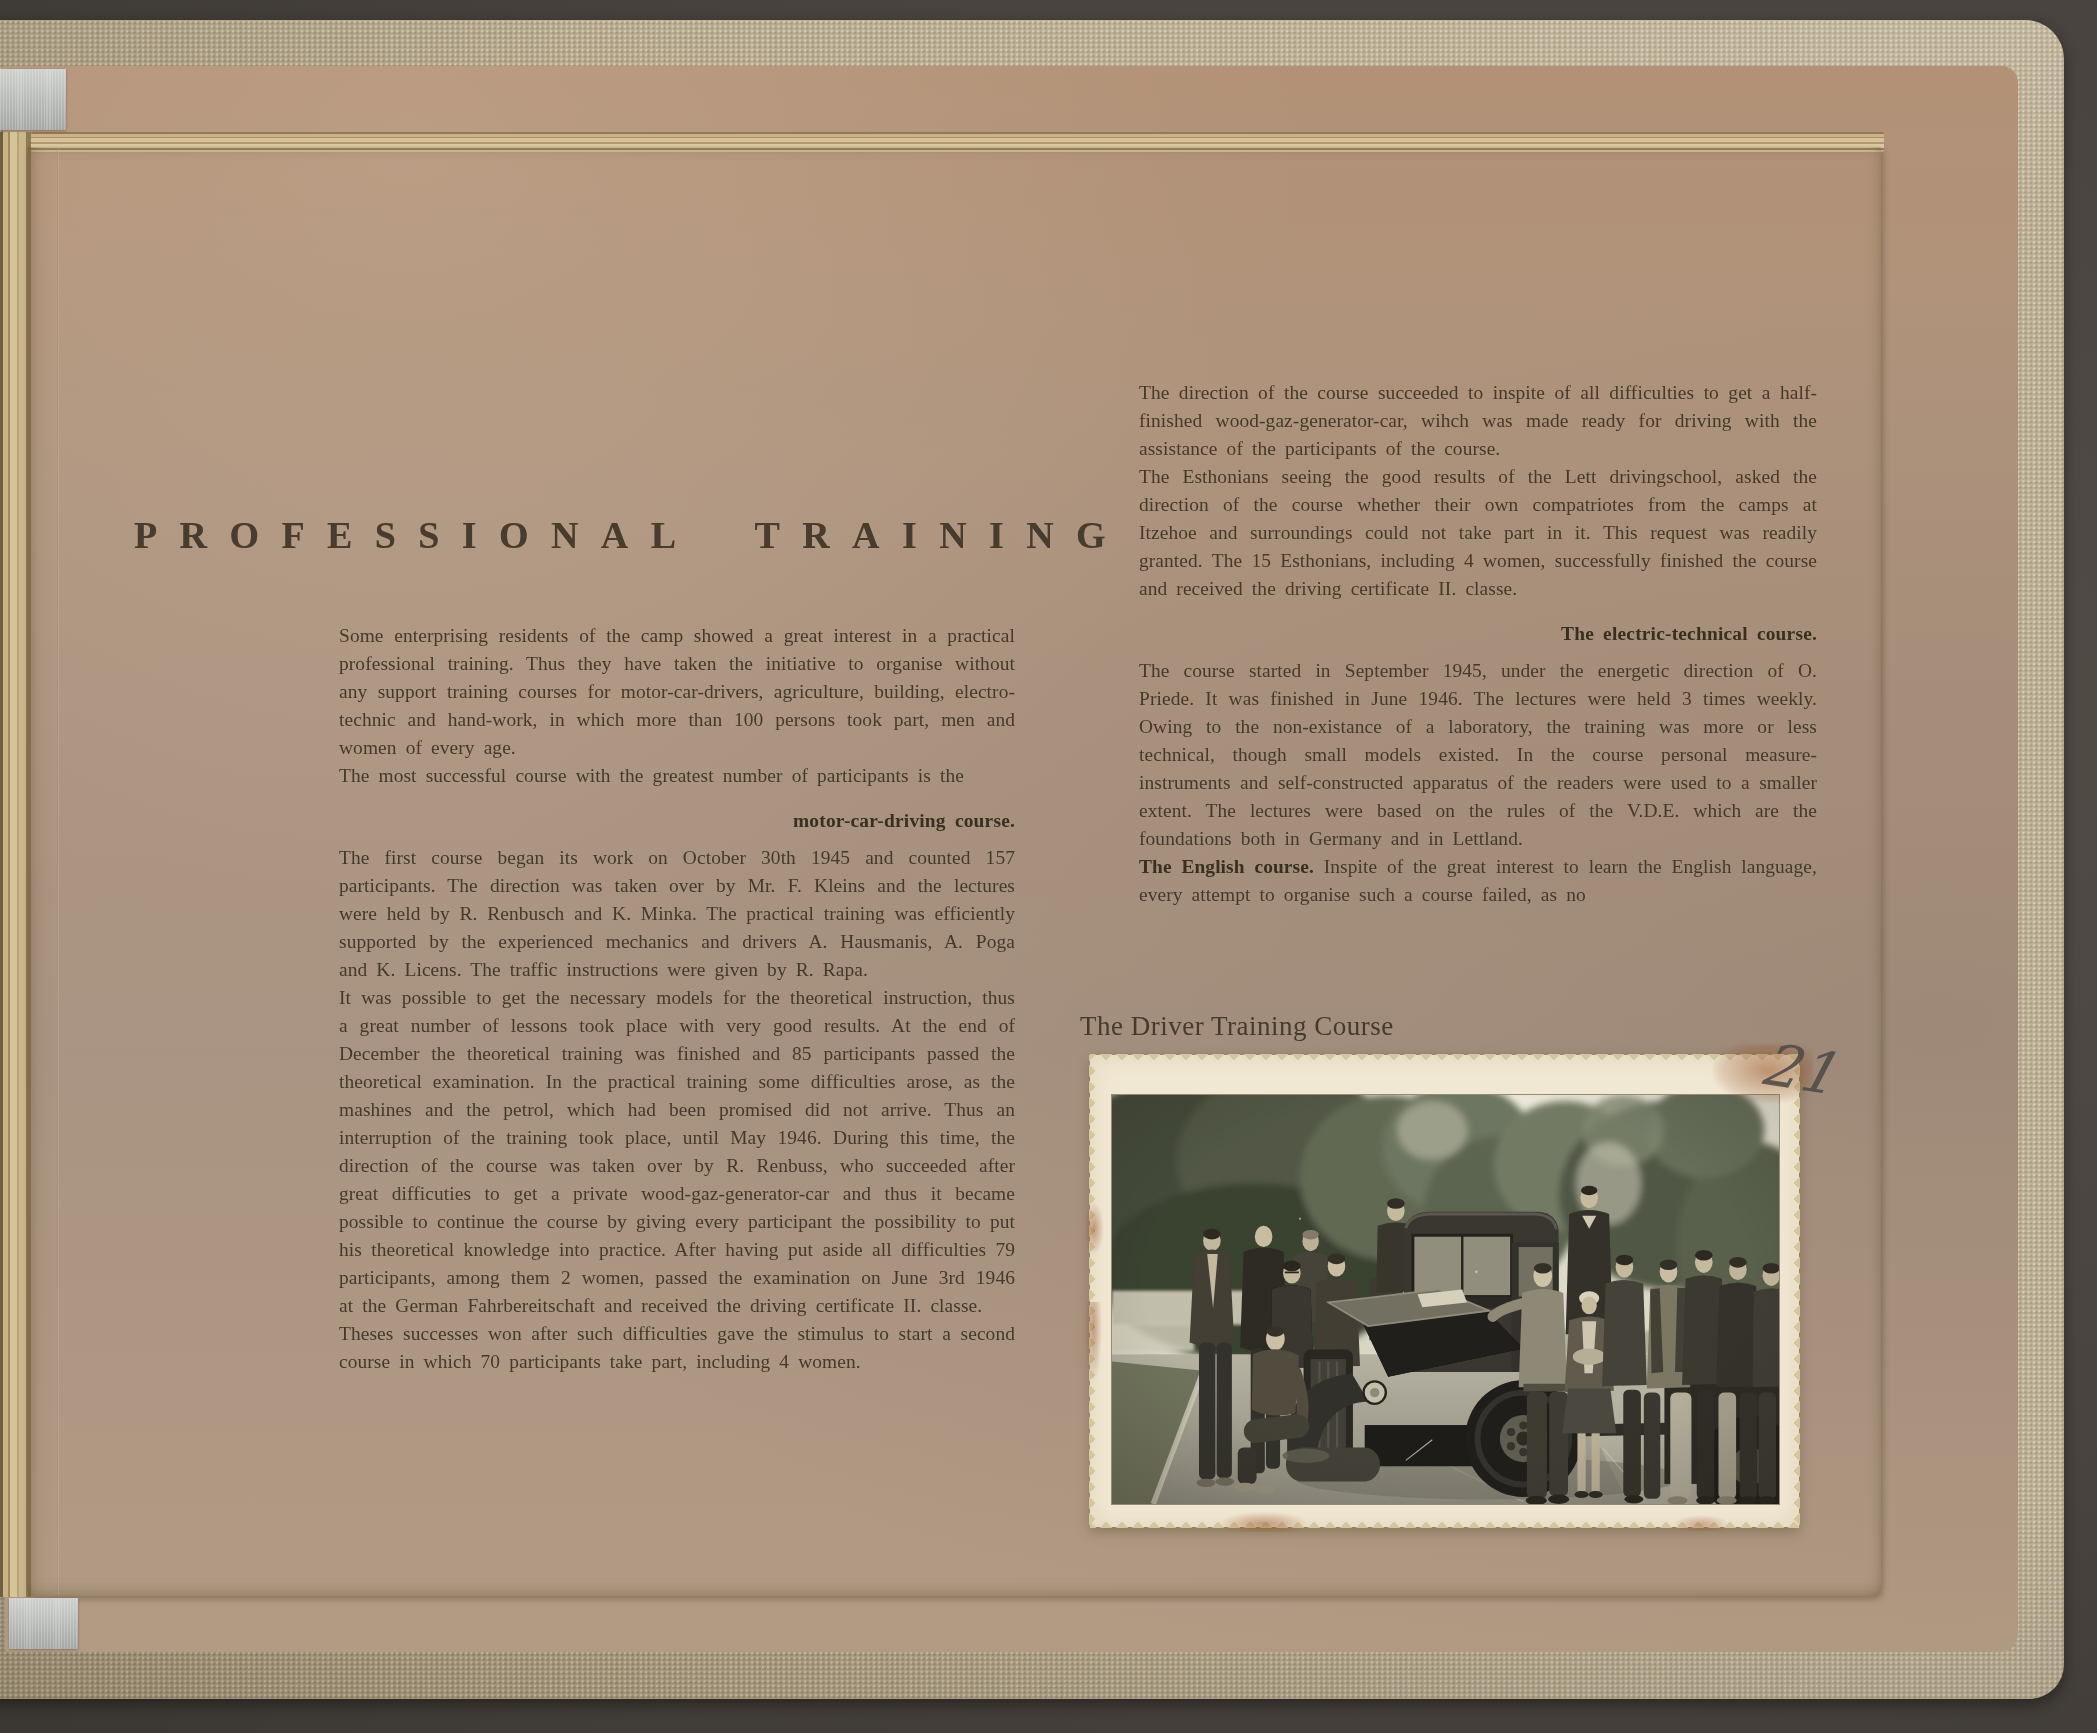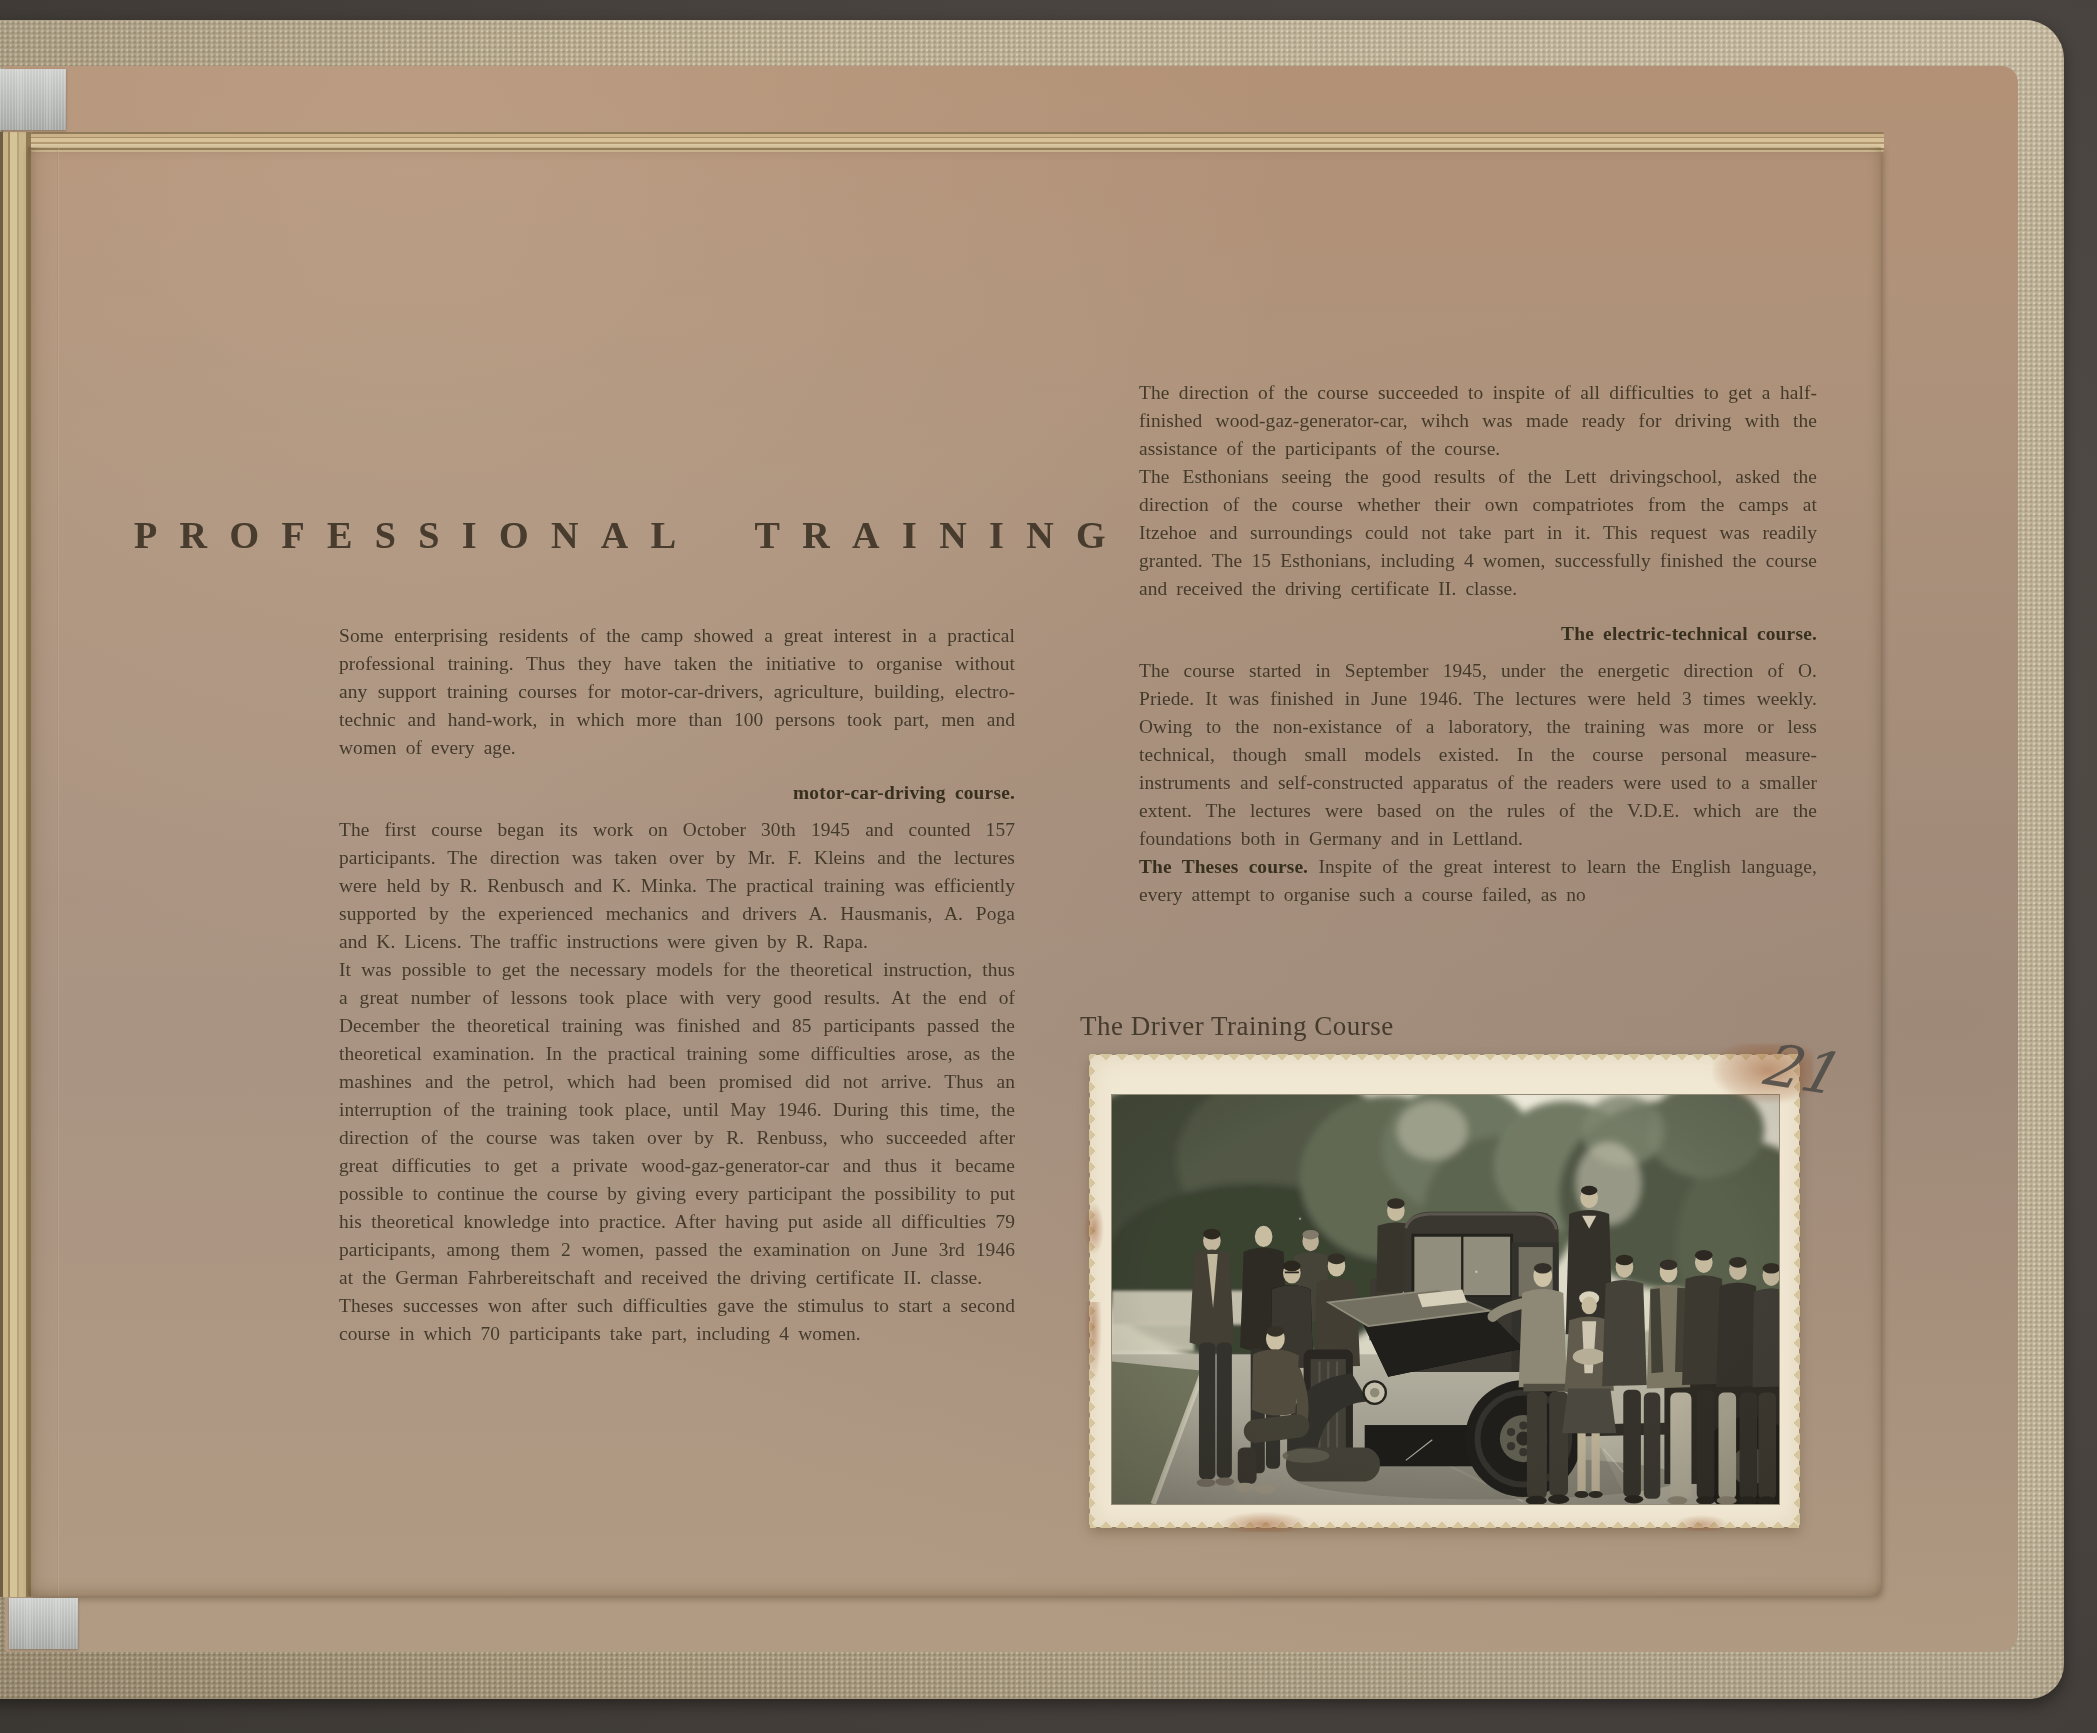--- a/index.html
+++ b/index.html
@@ -174,31 +174,32 @@
   <div id="page"></div>
   <div id="page-crease"></div>
 
   <div id="tape-tl" class="tape"></div>
   <div id="tape-bl" class="tape"></div>
 
   <div id="title">PROFESSIONAL TRAINING</div>
 
   <div id="left-col" class="col">
       <p>Some enterprising residents of the camp showed a great interest in a practical professional training. Thus they have taken the initiative to organise without any support training courses for motor-car-drivers, agriculture, building, electro-technic and hand-work, in which more than 100 persons took part, men and women of every age.</p>
+      <p>The most successful course with the greatest number of participants is the</p>
       <h3>motor-car-driving course.</h3>
       <p>The first course began its work on October 30th 1945 and counted 157 participants. The direction was taken over by Mr. F. Kleins and the lectures were held by R. Renbusch and K. Minka. The practical training was efficiently supported by the experienced mechanics and drivers A. Hausmanis, A. Poga and K. Licens. The traffic instructions were given by R. Rapa.</p>
       <p>It was possible to get the necessary models for the theoretical instruction, thus a great number of lessons took place with very good results. At the end of December the theoretical training was finished and 85 participants passed the theoretical examination. In the practical training some difficulties arose, as the mashines and the petrol, which had been promised did not arrive. Thus an interruption of the training took place, until May 1946. During this time, the direction of the course was taken over by R. Renbuss, who succeeded after great difficuties to get a private wood-gaz-generator-car and thus it became possible to continue the course by giving every participant the possibility to put his theoretical knowledge into practice. After having put aside all difficulties 79 participants, among them 2 women, passed the examination on June 3rd 1946 at the German Fahrbereitschaft and received the driving certificate II. classe.</p>
       <p>Theses successes won after such difficulties gave the stimulus to start a second course in which 70 participants take part, including 4 women.</p>
     </div>
   <div id="right-col" class="col">
       <p>The direction of the course succeeded to inspite of all difficulties to get a half-finished wood-gaz-generator-car, wihch was made ready for driving with the assistance of the participants of the course.</p>
       <p>The Esthonians seeing the good results of the Lett drivingschool, asked the direction of the course whether their own compatriotes from the camps at Itzehoe and surroundings could not take part in it. This request was readily granted. The 15 Esthonians, including 4 women, successfully finished the course and received the driving certificate II. classe.</p>
       <h3>The electric-technical course.</h3>
       <p>The course started in September 1945, under the energetic direction of O. Priede. It was finished in June 1946. The lectures were held 3 times weekly. Owing to the non-existance of a laboratory, the training was more or less technical, though small models existed. In the course personal measure-instruments and self-constructed apparatus of the readers were used to a smaller extent. The lectures were based on the rules of the V.D.E. which are the foundations both in Germany and in Lettland.</p>
-      <p><b>The Theses course. </b>Inspite of the great interest to learn the English language, every attempt to organise such a course failed, as no</p>
+      <p><b>The English course. </b>Inspite of the great interest to learn the English language, every attempt to organise such a course failed, as no</p>
     </div>
 
   <div id="caption">The Driver Training Course</div>
 
   <div id="photo-card">
     <div id="photo-inner">
       <svg viewBox="0 0 1135 694" preserveAspectRatio="none">
         <defs>
           <linearGradient id="skyG" x1="0" y1="0" x2="0" y2="1">
             <stop offset="0" stop-color="#edeadb"></stop>

